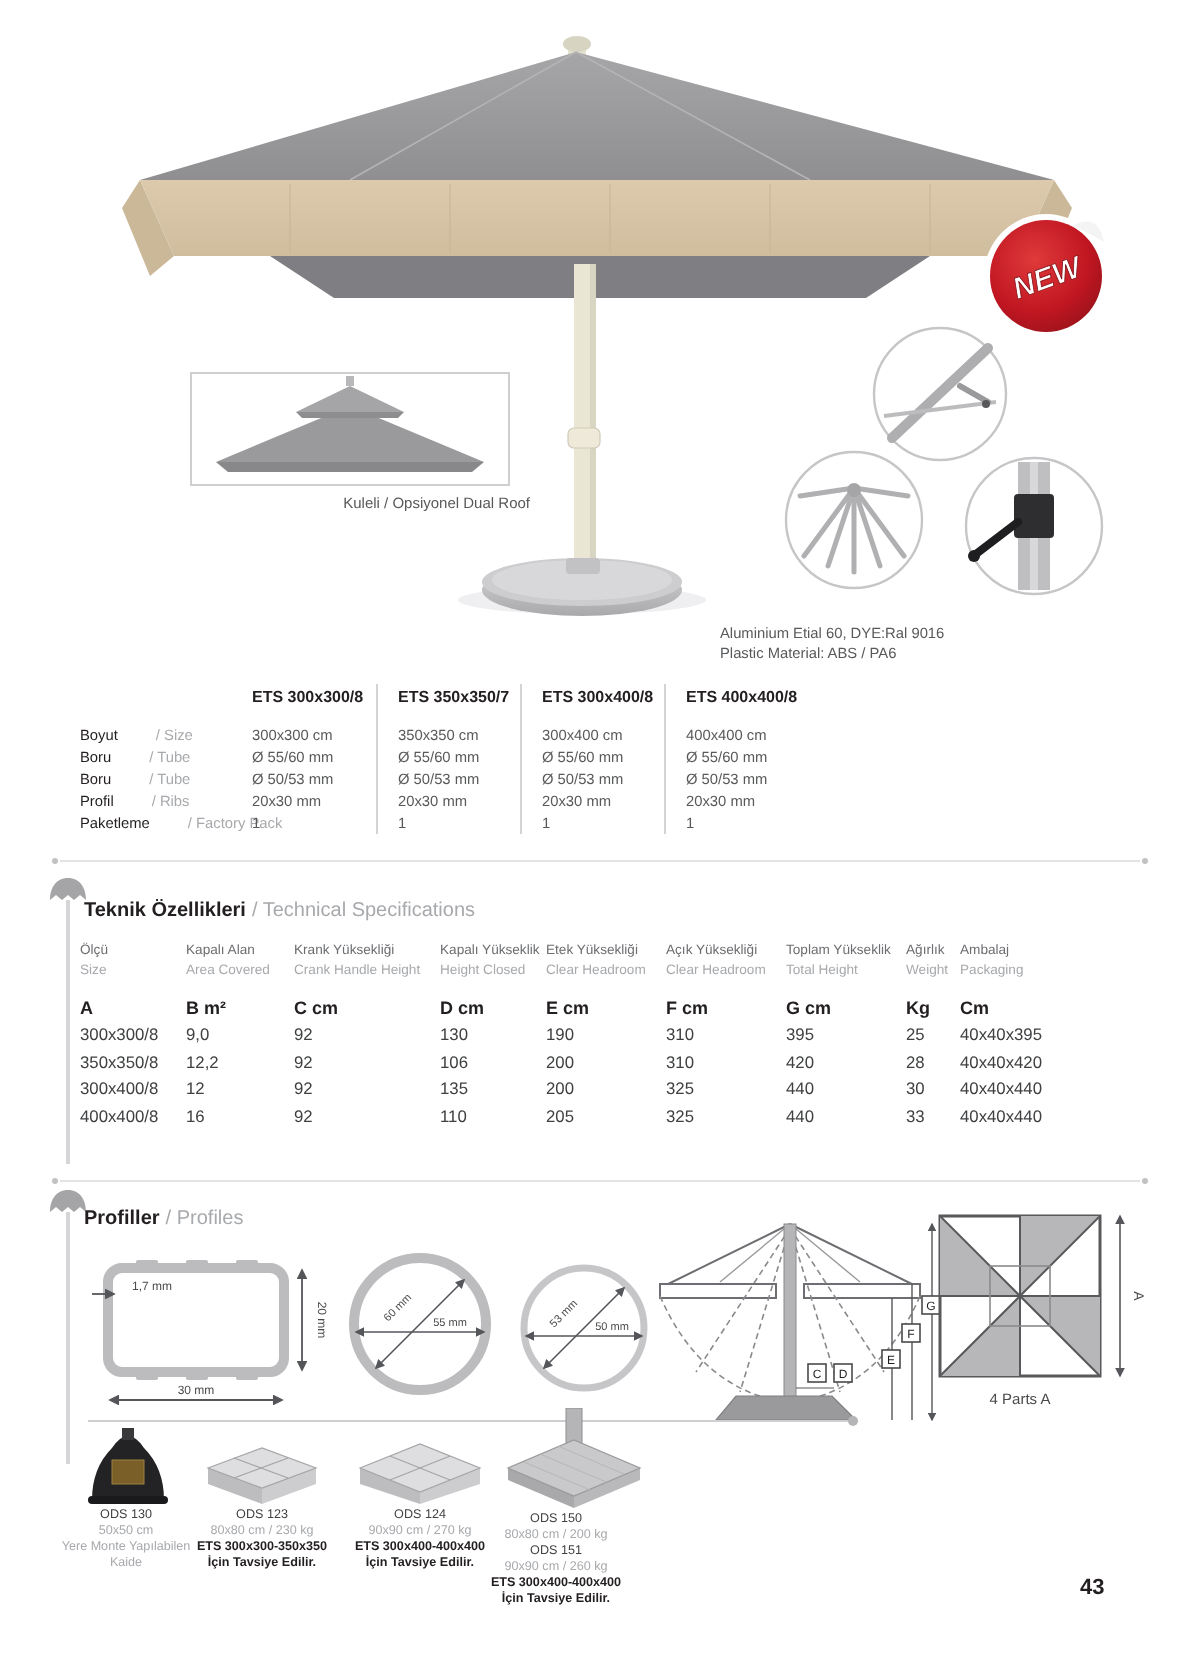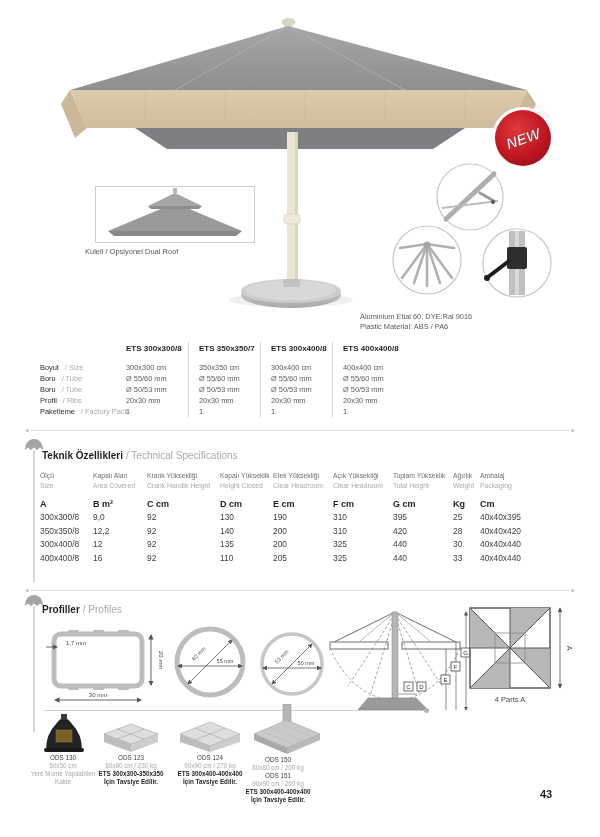--- a/index.html
+++ b/index.html
@@ -4,35 +4,35 @@
 <style>
   *{margin:0;padding:0;box-sizing:border-box}
   body{font-family:"Liberation Sans",sans-serif;background:#fff;color:#231f20}
   .page{position:relative;width:600px;height:837px;background:#fff;overflow:hidden}
   .abs{position:absolute}
   svg text{font-family:"Liberation Sans",sans-serif}
 
   
   .badge{left:489px;top:103px;width:68px;height:68px}
   .dualbox{left:95px;top:186px;width:160px;height:57px;border:1px solid #cfcfd1;background:#fff}
-  .dualcap{left:85px;top:247px;width:180px;text-align:left;font-size:7.5px;color:#58595b}
+  .dualcap{left:85px;top:247px;width:180px;text-align:right;font-size:7.5px;color:#58595b}
   .materials{left:360px;top:312px;width:196px;font-size:7.4px;line-height:9.6px;color:#58595b}
 
   
   .divider{height:1px;background:#e4e4e6}
   .divdot{width:3px;height:3px;background:#c2c2c4;border-radius:50%}
 
   
   .models{left:40px;top:342px;width:368px;display:grid;
     grid-template-columns:86px 62px 72px 72px 72px;
     grid-template-rows:20px 11px 11px 11px 11px 11px}
   .models div{font-size:7.4px;line-height:11px;white-space:nowrap}
   .m-h{font-weight:bold;font-size:8px !important;line-height:14px !important;color:#231f20}
   .m-lab b{font-weight:normal;color:#231f20}
-  .m-lab span{color:#a7a9ac;margin-left:6px}
+  .m-lab span{color:#a7a9ac;margin-left:19px}
   .m-v{color:#58595b}
   .vsep{border-left:1px solid #d4d4d6;padding-left:10px}
 
   
   .vline{width:2px;background:#d6d6d8}
   .sect-title{font-size:10px;white-space:nowrap}
   .sect-title .t1{font-weight:bold;color:#231f20}
   .sect-title .t2{color:#a7a9ac;margin-left:3px}
 
   
@@ -238,21 +238,21 @@
       <div class="s-d">92</div>
       <div class="s-d">130</div>
       <div class="s-d">190</div>
       <div class="s-d">310</div>
       <div class="s-d">395</div>
       <div class="s-d">25</div>
       <div class="s-d">40x40x395</div>
     <div class="s-d">350x350/8</div>
       <div class="s-d">12,2</div>
       <div class="s-d">92</div>
-      <div class="s-d">140</div>
+      <div class="s-d">106</div>
       <div class="s-d">200</div>
       <div class="s-d">310</div>
       <div class="s-d">420</div>
       <div class="s-d">28</div>
       <div class="s-d">40x40x420</div>
     <div class="s-d">300x400/8</div>
       <div class="s-d">12</div>
       <div class="s-d">92</div>
       <div class="s-d">135</div>
       <div class="s-d">200</div>

